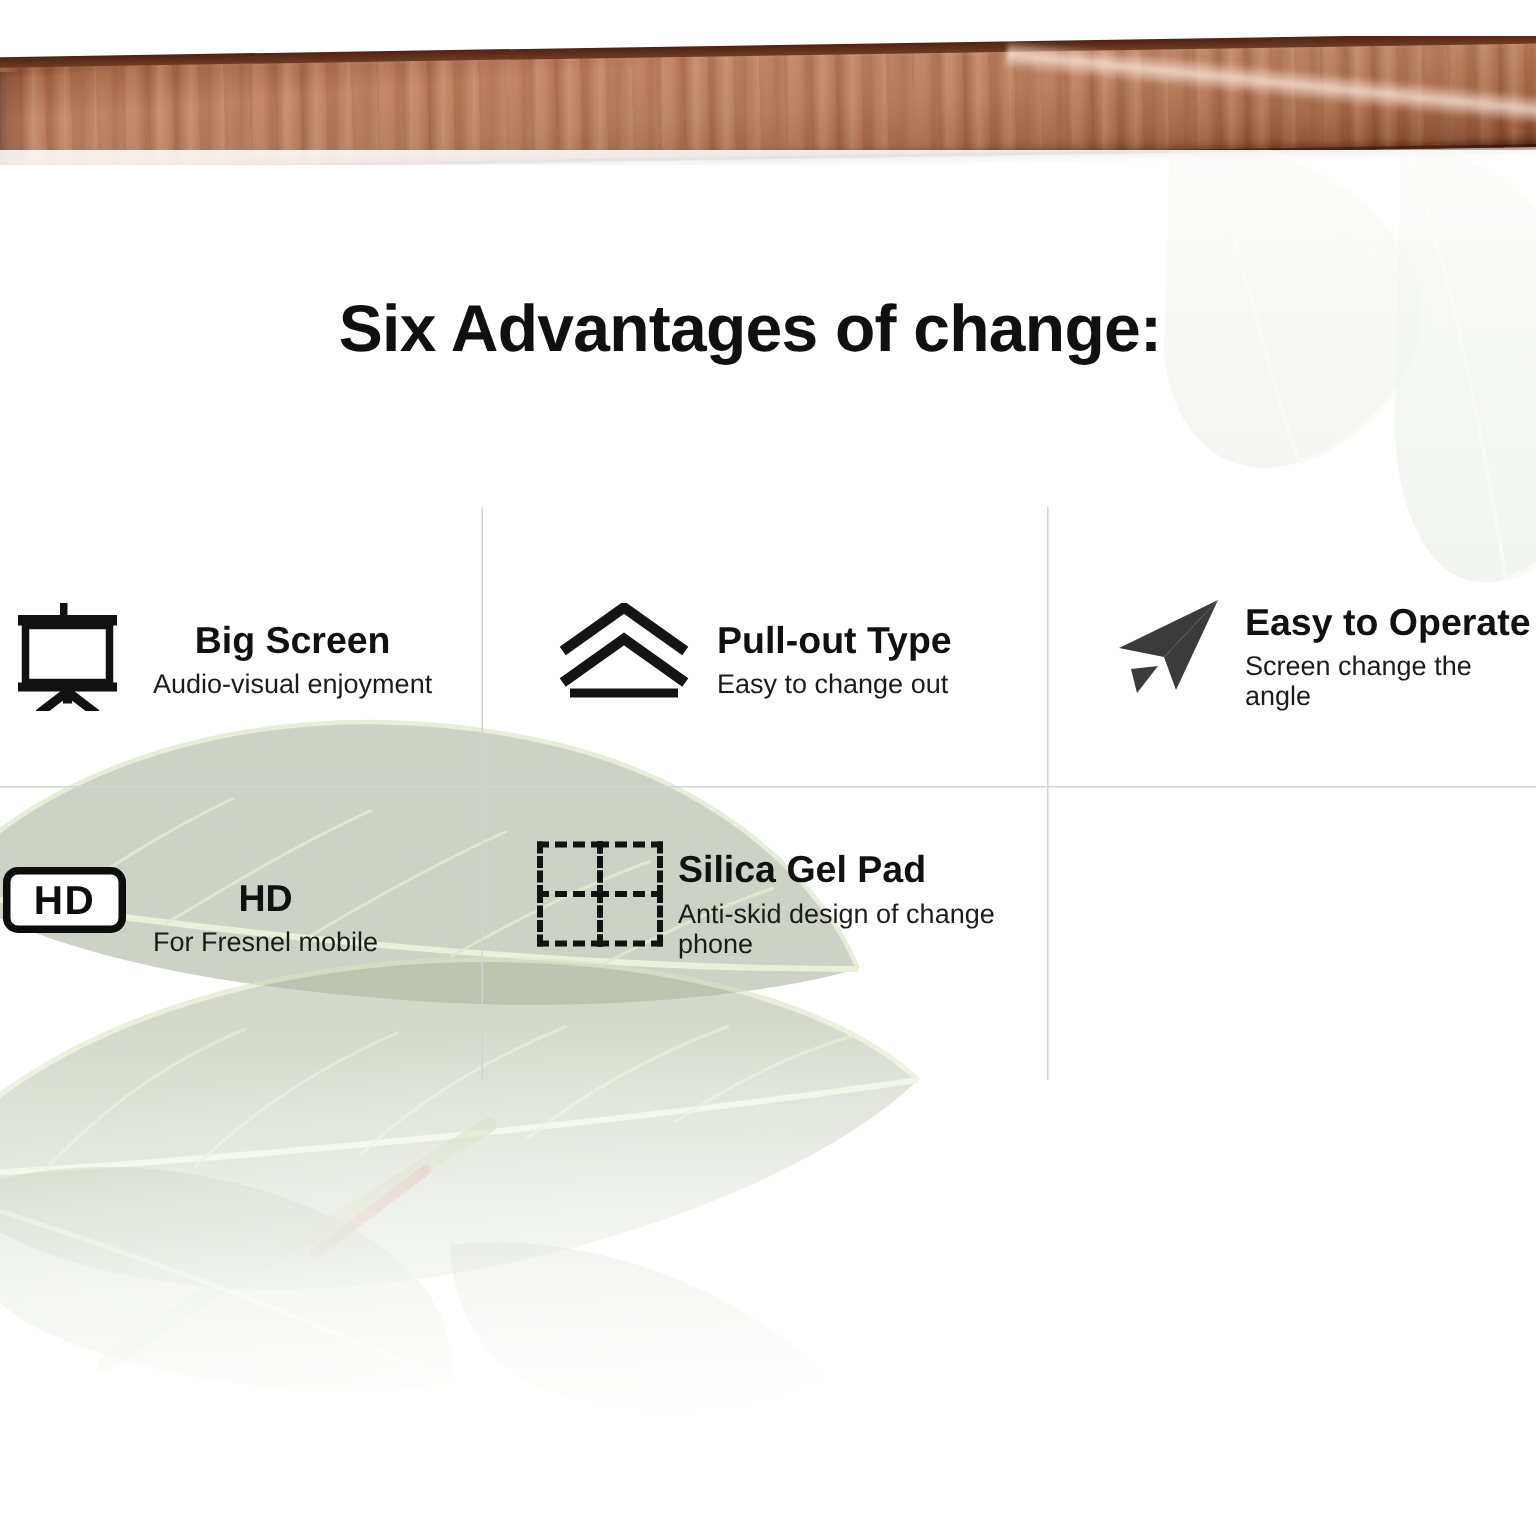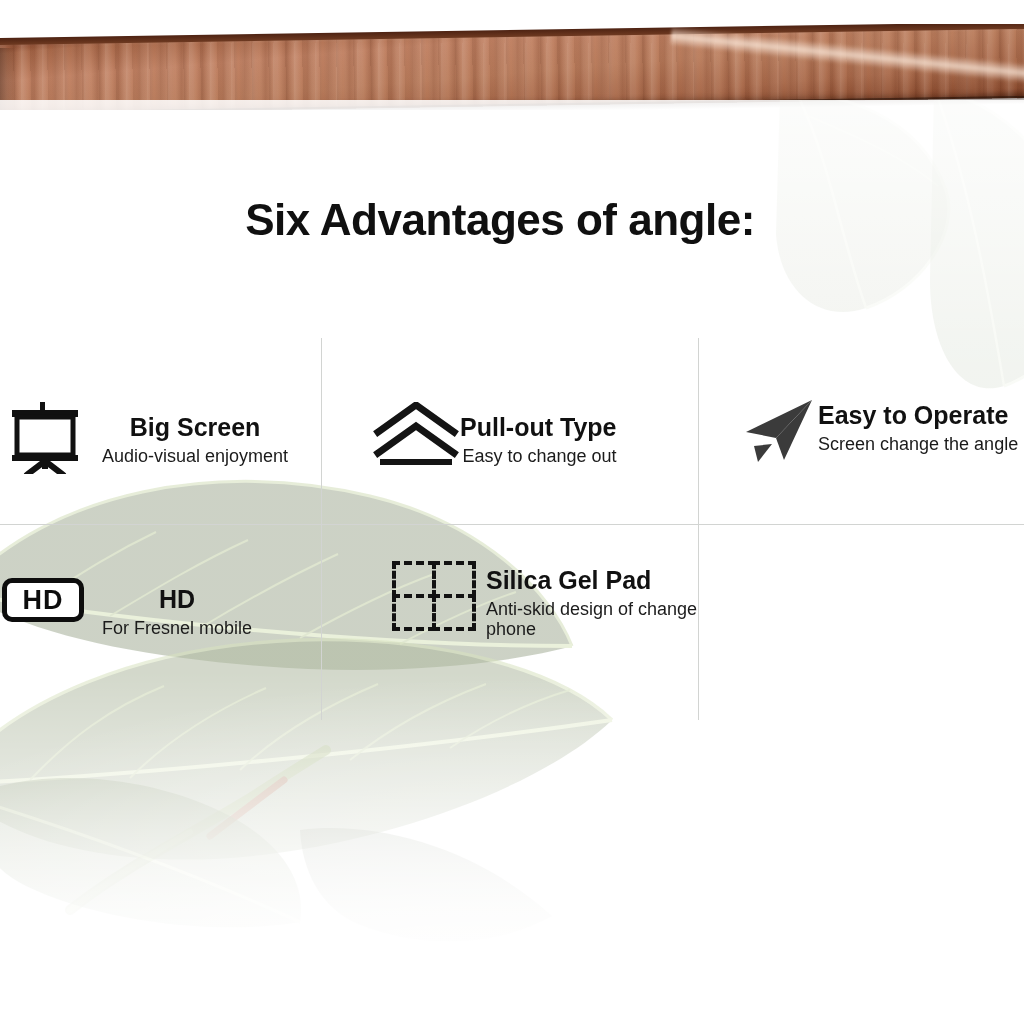--- a/index.html
+++ b/index.html
@@ -128,26 +128,26 @@
     font-size:18px; font-weight:normal; color:#1b1b1b; line-height:1.15;
     margin-top:4px;
   }
   .f-sub.wrap { white-space:normal; max-width:230px; }
 
   
   #cell-0 { left:8px;   top:64px; }
   #cell-1 { left:372px; top:64px; }
   #cell-2 { left:740px; top:58px; }
   #cell-3 { left:2px;   top:240px; }
-  #cell-4 { left:394px; top:225px; }
+  #cell-4 { left:360px; top:225px; }
 
   
   #cell-0 .txt { margin-left:20px; padding-top:12px; text-align:right; }
-  #cell-1 .txt { padding-top:12px; text-align:right; }
-  #cell-2 .txt { padding-top:6px; }
+  #cell-1 .txt { margin-left:18px; padding-top:12px; text-align:left; }
+  #cell-2 .txt { margin-left:12px; padding-top:6px; }
   #cell-3 .txt { margin-left:18px; padding-top:8px; text-align:center; }
   #cell-4 .txt { margin-left:12px; padding-top:4px; }
 
   #cell-0 .f-title { align-self:center; }
   #cell-1 .f-title { align-self:center; }
   #cell-3 .f-title { align-self:center; }
 
   
   .ic { display:block; }
   .ic-screen { width:74px; height:72px; }
@@ -260,21 +260,21 @@
     <div class="leaf" style="left:300px; top:720px; opacity:.38;">
       <svg width="260" height="150" viewBox="0 0 260 150">
         <path d="M0,10 C80,0 180,30 252,96 C200,126 120,130 58,104 C20,88 2,50 0,10 Z" fill="#79836c"></path>
       </svg>
     </div>
   </div>
 
   <div class="white-wash"></div>
   <div class="white-wash-top"></div>
 
-  <div class="title">Six Advantages of angle:</div>
+  <div class="title">Six Advantages of change:</div>
 
   <div class="divider v-div left"></div>
   <div class="divider v-div right"></div>
   <div class="divider h-div"></div>
 
   <div class="grid">
 
     <div class="cell" id="cell-0">
       <span class="icon">
         <svg class="ic ic-screen" viewBox="0 0 74 72">

